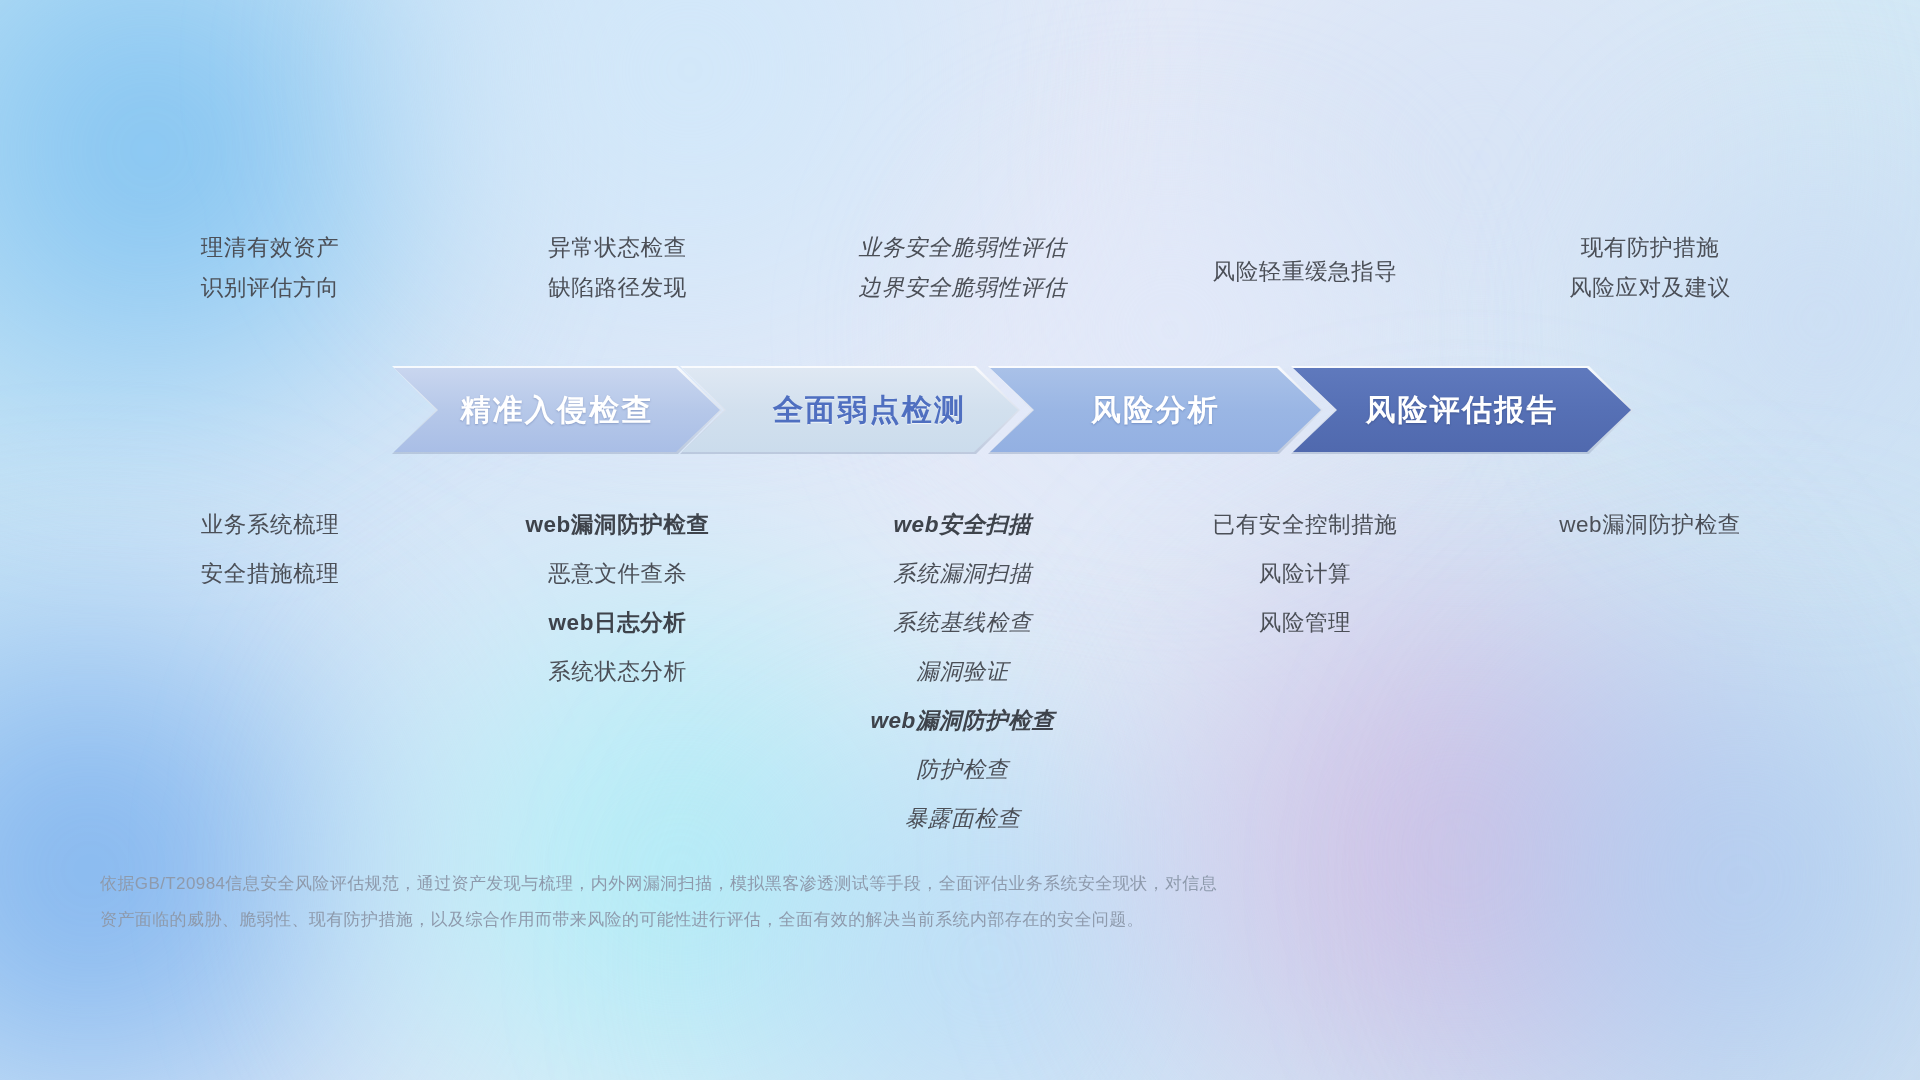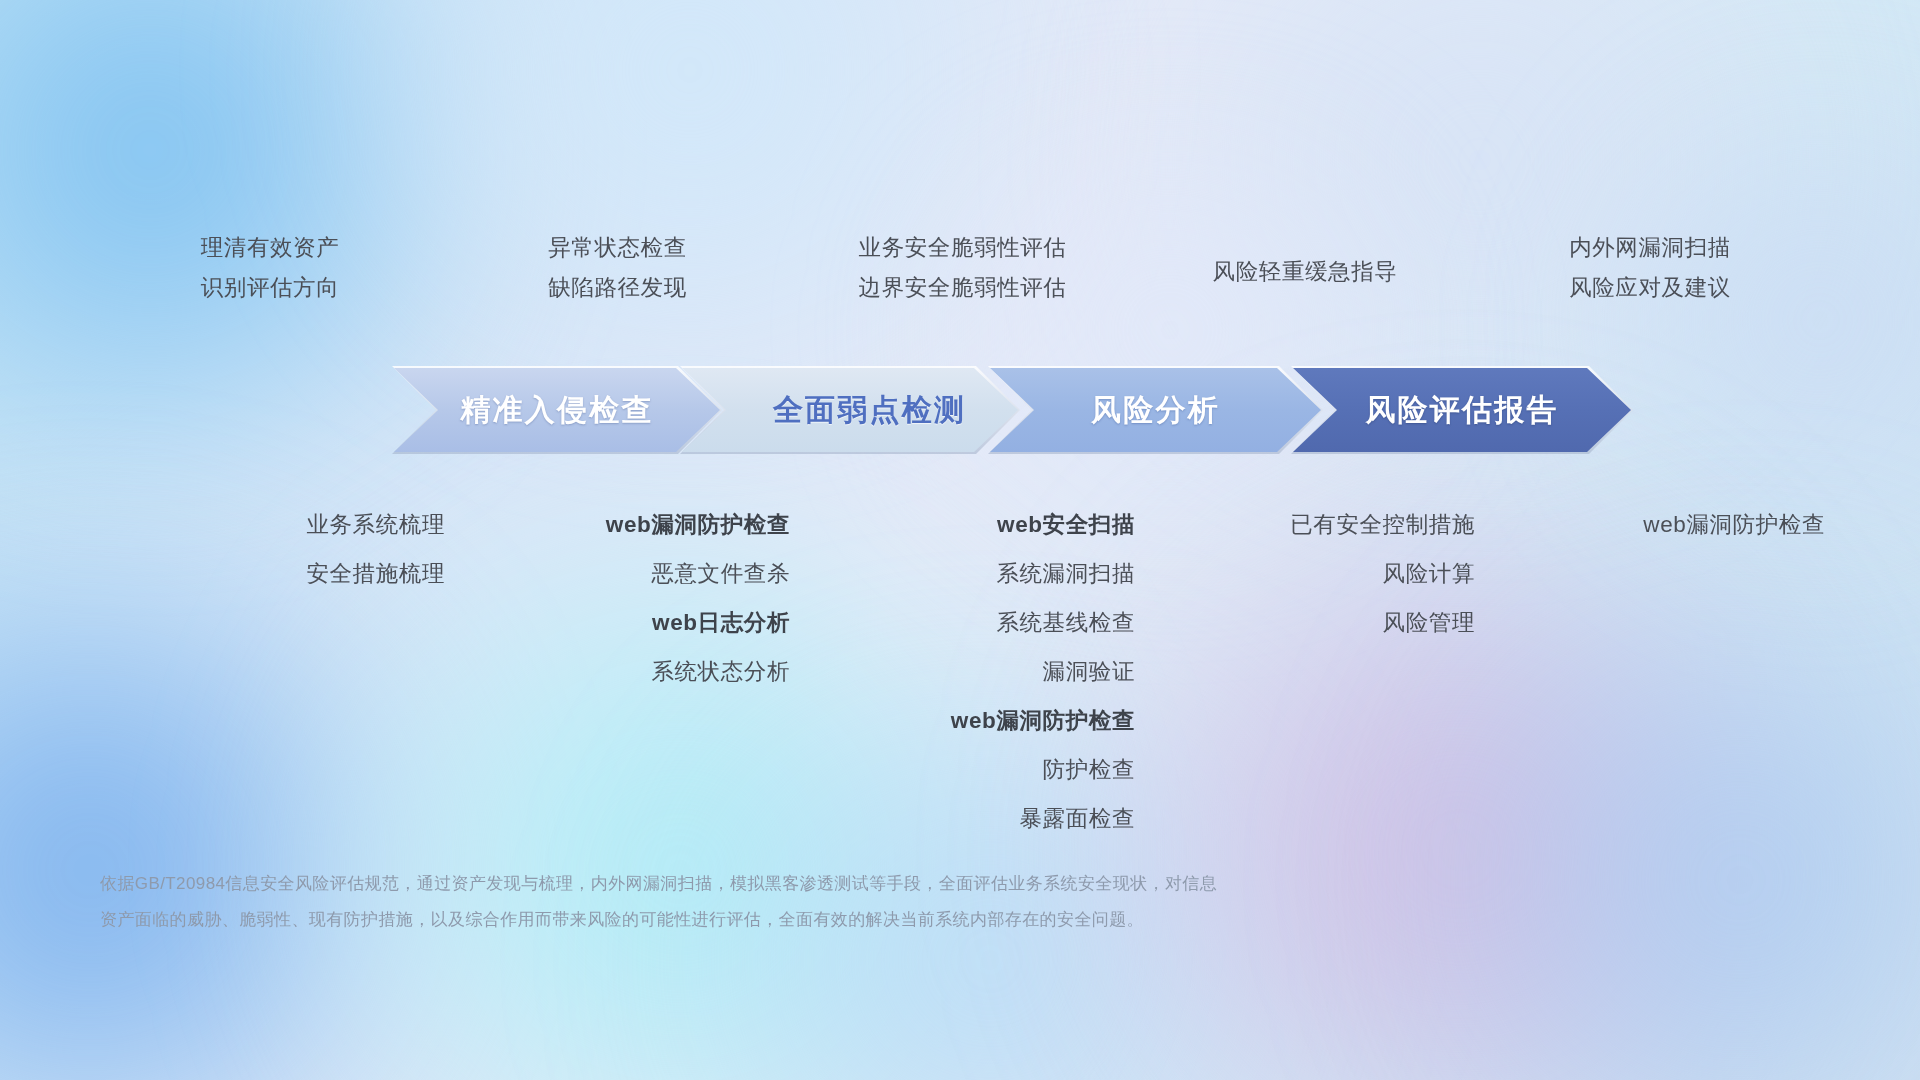--- a/index.html
+++ b/index.html
@@ -68,21 +68,21 @@
   .row-top {
     position: absolute;
     left: 95px; top: 228px;
     width: 1730px;
     height: 110px;
     display: flex;
   }
   .col { position: relative; }
   .col-0 { width: 350px; }
   .col-1 { width: 345px; }
-  .col-2 { width: 345px; }
+  .col-2 { width: 345px; font-style: italic; }
   .col-3 { width: 340px; }
   .col-4 { width: 350px; }
 
   .toplines {
     position: absolute;
     left: 0; right: 0;
     text-align: center;
   }
   .toplines.anchor-top { top: 0; }
   .toplines.anchor-mid { top: 24px; }
@@ -171,21 +171,20 @@
     display: flex;
     align-items: flex-start;
   }
   .botlines { position: relative; width: 100%; text-align: center; }
   .botlines .line {
     font-size: 22.5px;
     color: #4b4f57;
     line-height: 49px;
     letter-spacing: .6px;
     white-space: nowrap;
-    text-align: right;
   }
   .botlines .line.strong { font-weight: bold; color: #3e434b; }
 
   
   .footer {
     position: absolute;
     left: 100px; top: 866px;
     width: 1510px;
     font-size: 17px;
     line-height: 36px;
@@ -236,21 +235,21 @@
       </div>
 
       <div class="col col-3">
         <div class="toplines anchor-mid">
           <div class="line">风险轻重缓急指导</div>
         </div>
       </div>
 
       <div class="col col-4">
         <div class="toplines anchor-top">
-          <div class="line">内外网漏洞扫描</div>
+          <div class="line">现有防护措施</div>
           <div class="line">风险应对及建议</div>
         </div>
       </div>
 
     </div>
 
     <div class="band">
 
 
       <div class="chev c1">

